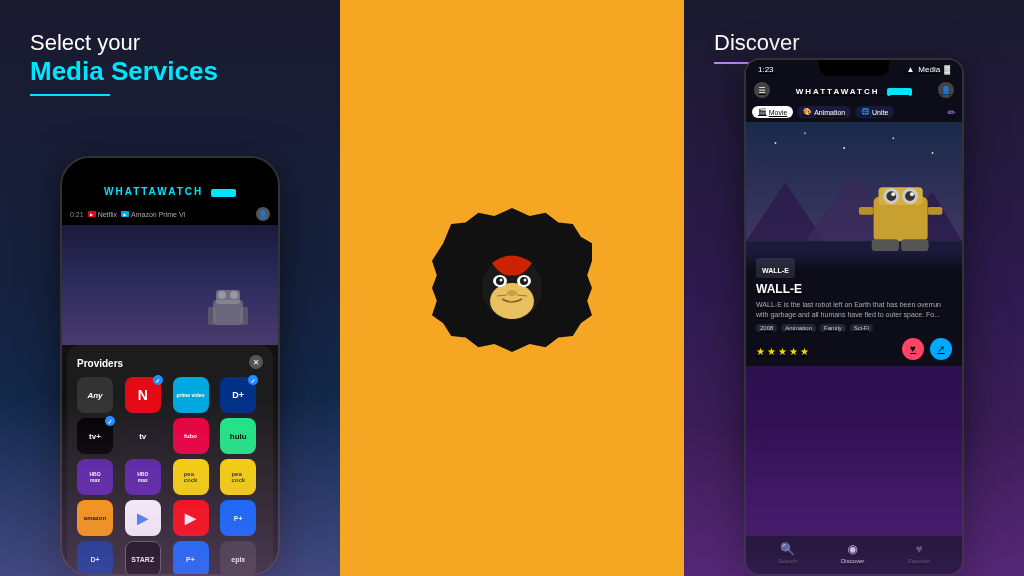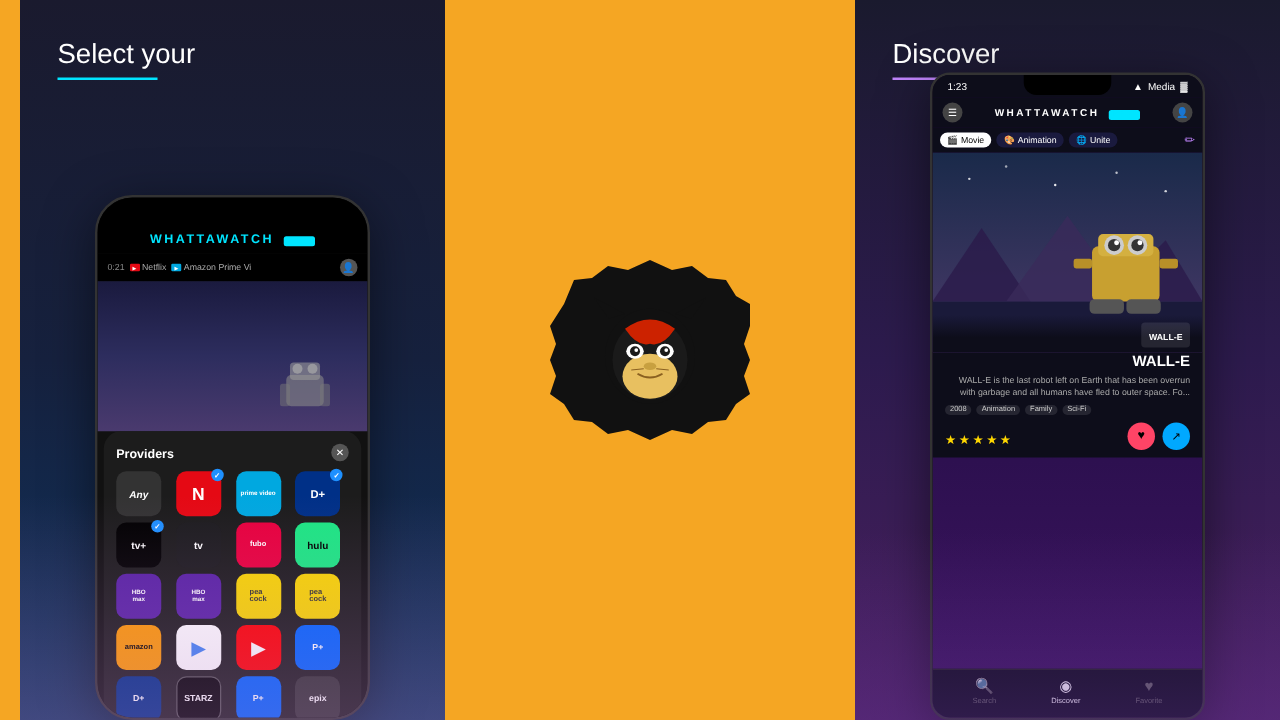--- a/index.html
+++ b/index.html
@@ -13,21 +13,20 @@
       justify-content: center;
       overflow: hidden;
     }
 
     .container {
       width: 1024px;
       height: 576px;
       display: flex;
       align-items: stretch;
       position: relative;
-      padding-left: 16px;
     }
 
     
     .left-panel {
       width: 340px;
       background: linear-gradient(180deg, #1a1a2e 0%, #16213e 50%, #0f3460 100%);
       position: relative;
       display: flex;
       flex-direction: column;
       padding: 30px 30px 0 30px;
@@ -315,20 +314,21 @@
       bottom: 0;
       left: 50%;
       transform: translateX(-50%);
       width: 220px;
       height: 518px;
       background: #111;
       border-radius: 16px;
       border: 2px solid #333;
       overflow: hidden;
       box-shadow: 0 10px 40px rgba(0,0,0,0.5);
+      text-decoration: underline;
     }
 
     .phone-right .phone-inner {
       height: 100%;
       background: linear-gradient(180deg, #1a0a2e 0%, #2d1050 60%, #3d1560 100%);
       display: flex;
       flex-direction: column;
     }
 
     .phone-right .status-bar-right {
@@ -381,21 +381,20 @@
 
     .tab-pill.active {
       background: #fff;
       color: #000;
     }
 
     .movie-hero {
       flex: 1;
       position: relative;
       overflow: hidden;
-      text-align: right;
     }
 
     .walle-bg {
       width: 100%;
       height: 160px;
       background: linear-gradient(180deg, #1a2a4a 0%, #2a3a6a 40%, #3a2a5a 100%);
       position: relative;
       overflow: hidden;
     }
 
@@ -498,20 +497,21 @@
     }
   </style>
 </head>
 <body>
 
 <div class="container">
 
   <div class="left-panel">
     <div class="panel-title">
       <span class="select-text">Select your</span>
+      <span class="colored-text">Media Services</span>
       <div class="title-underline"></div>
     </div>
 
     <div class="phone-left">
       <div class="phone-content-left">
         <div class="app-header-left">
           <span class="app-logo">
             <span>WHATTAWATCH</span>
             <span class="pro-badge">PRO</span>
           </span>

